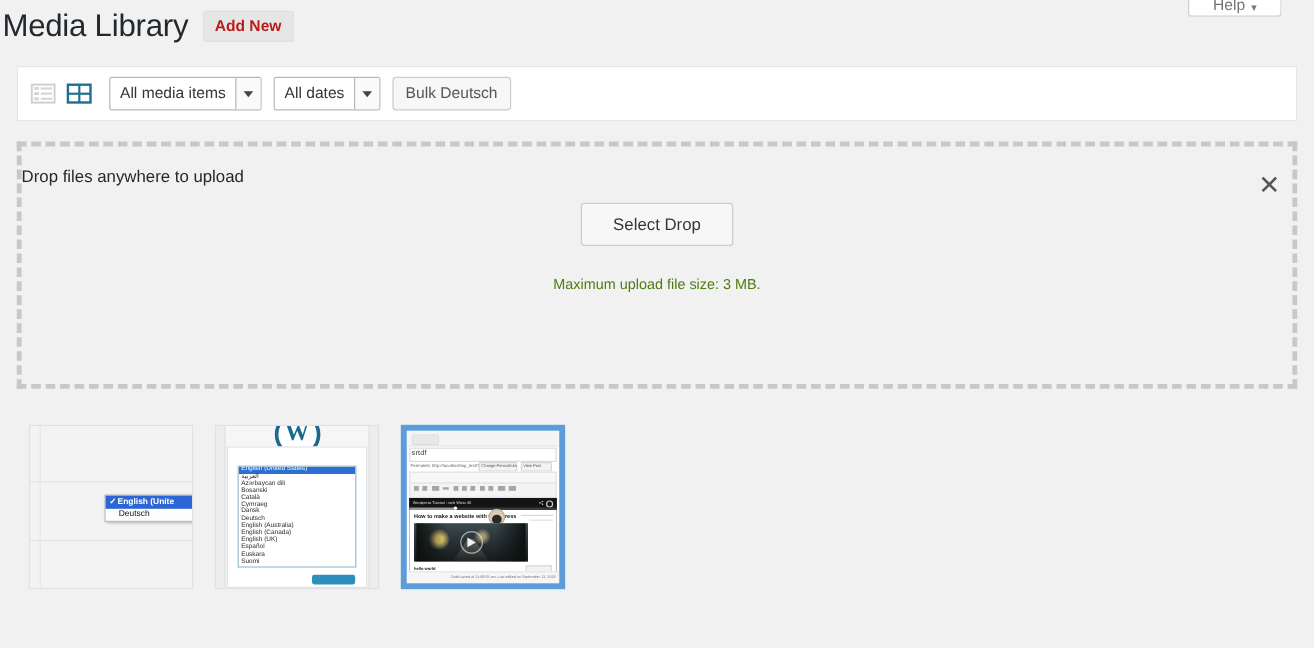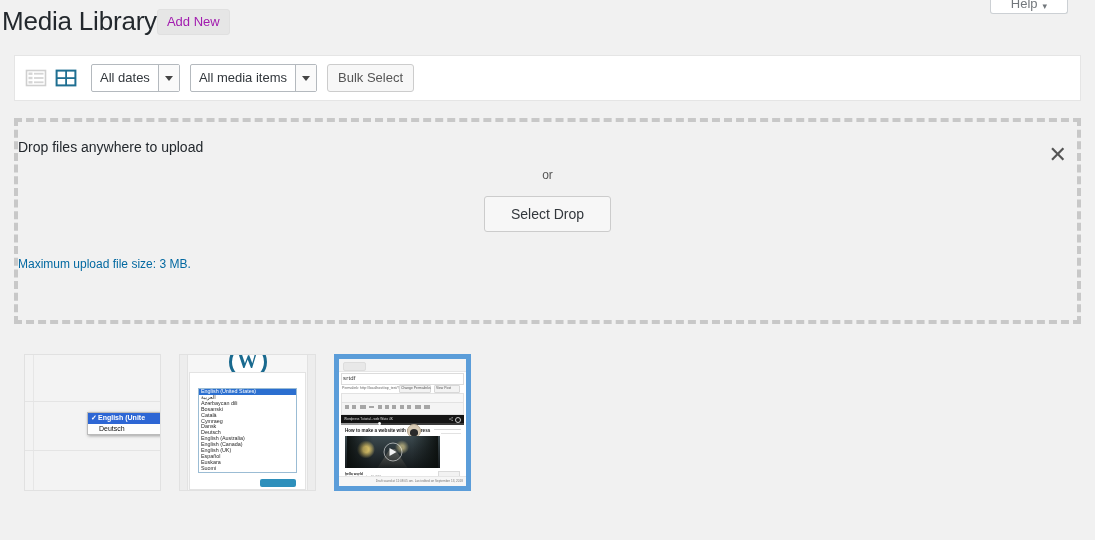--- a/index.html
+++ b/index.html
@@ -51,26 +51,27 @@
     align-items: center;
   }
   .page-title {
     font-size: 26px;
     font-weight: 400;
     color: #23282d;
     line-height: 1.2;
     letter-spacing: -0.2px;
   }
   .add-new-btn {
+    margin-left: 12px;
     background: #e6e6e6;
     border: 1px solid #e0e0e0;
     border-radius: 3px;
-    color: #a21caf;
+    color: #b91c1c;
     font-size: 13px;
-    font-weight: normal;
+    font-weight: bold;
     padding: 4px 9px 5px 9px;
     line-height: 1.2;
     cursor: pointer;
   }
 
   
   .toolbar {
     position: absolute;
     top: 55px;
     left: 14px;
@@ -189,23 +190,23 @@
     background: #f7f7f7;
     border: 1px solid #ccc;
     border-radius: 3px;
     color: #32373c;
     font-size: 14px;
     padding: 9px 26px;
     cursor: pointer;
     font-family: "Liberation Sans", sans-serif;
   }
   .dz-max {
-    text-align: left;
+    text-align: center;
     font-size: 12px;
-    color: #0369a1;
+    color: #4d7c0f;
     margin-top: 25px;
   }
   .dz-close {
     position: absolute;
     right: 10px;
     top: 22px;
     font-size: 22px;
     color: #555;
     cursor: pointer;
     line-height: 1;
@@ -408,40 +409,39 @@
     <span class="vs-icon">
       <svg width="22" height="22" viewBox="0 0 22 22">
         <rect x="1.6" y="3.6" width="18.8" height="14.8" fill="none" stroke="#1f6f92" stroke-width="2"></rect>
         <rect x="10.2" y="3.6" width="1.8" height="14.8" fill="#1f6f92"></rect>
         <rect x="1.6" y="10.2" width="18.8" height="1.8" fill="#1f6f92"></rect>
       </svg>
     </span>
   </div>
 
   <div class="wp-select">
+    <span class="label">All media items</span>
+    <span class="arrow-box">
+        <i class="tri"></i>
+      </span>
+  </div>
+
+  <div class="wp-select">
     <span class="label">All dates</span>
     <span class="arrow-box">
         <i class="tri"></i>
       </span>
   </div>
 
-  <div class="wp-select">
-    <span class="label">All media items</span>
-    <span class="arrow-box">
-        <i class="tri"></i>
-      </span>
-  </div>
-
-  <button class="bulk-btn">Bulk Select</button>
+  <button class="bulk-btn">Bulk Deutsch</button>
 
 </div>
 
 <div class="dropzone">
   <div class="dz-title">Drop files anywhere to upload</div>
-  <div class="dz-or">or</div>
   <div class="dz-btn-wrap">
     <button class="select-files-btn">Select Drop</button>
   </div>
   <div class="dz-max">Maximum upload file size: 3 MB.</div>
   <div class="dz-close">✕</div>
 </div>
 
 <div class="thumbs">
 
   <div class="thumb">

